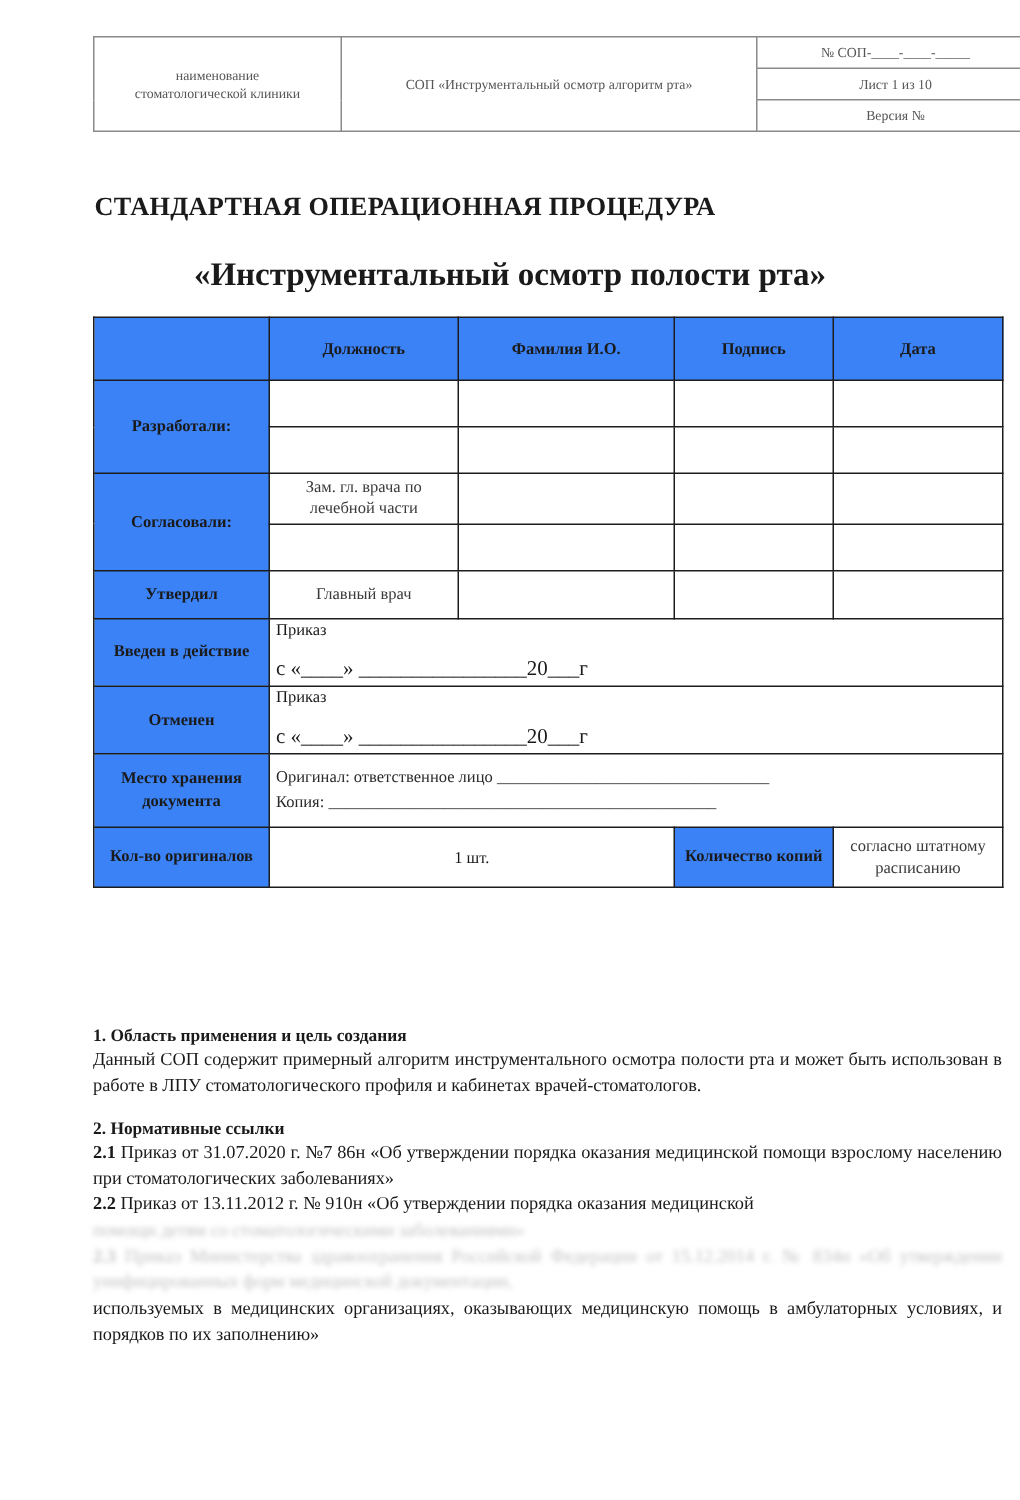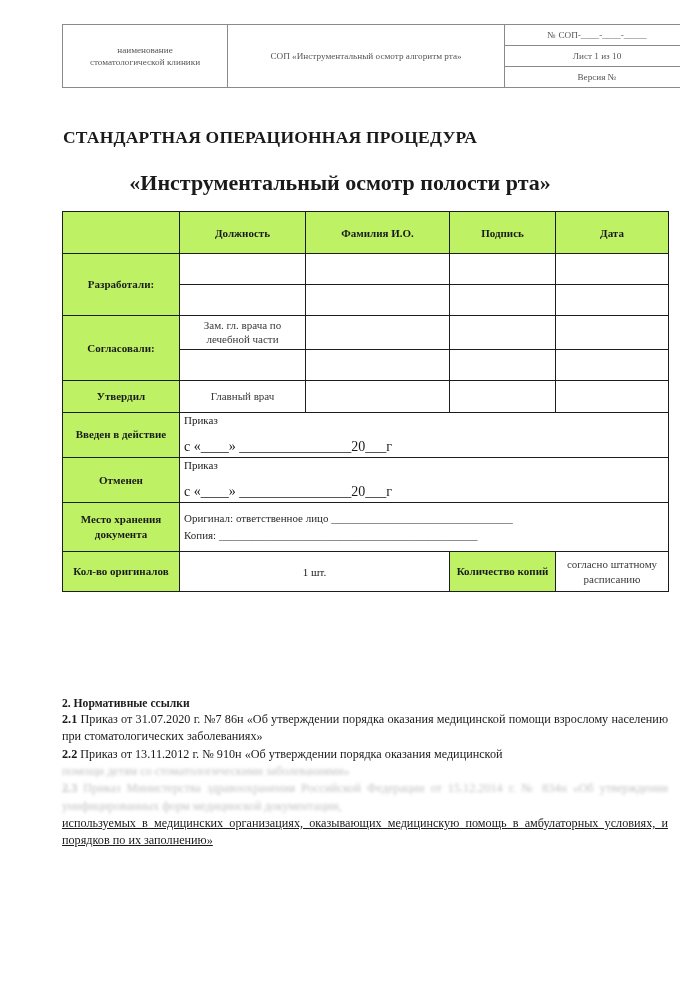--- a/index.html
+++ b/index.html
@@ -79,21 +79,21 @@
     vertical-align: middle;
     padding: 2px 4px;
     font-size: 11px;
   }
   .col-label  { width: 117px; }
   .col-pos    { width: 126px; }
   .col-name   { width: 144px; }
   .col-sign   { width: 106px; }
   .col-date   { width: 113px; }
 
-  .tint { background: #bef264; margin-top: 12px; }
+  .tint { background: #3b82f6; margin-top: 12px; }
   .th-c {
     text-align: center;
     font-weight: bold;
     font-size: 12px;
   }
   .rowlabel {
     text-align: center;
     font-weight: bold;
     font-size: 12.5px;
     line-height: 1.3;
@@ -157,21 +157,20 @@
   .faded {
     color: #b9b9b9;
     filter: blur(1.6px);
     opacity: 0.85;
   }
   .tail {
     font-size: 12.2px;
     text-align: justify;
     margin: 0;
     line-height: 1.42;
-    text-decoration: underline;
   }
 </style>
 </head>
 <body>
 
 <div class="page">
 
   <table class="hdr-table">
     <tbody>
         <tr>
@@ -276,20 +275,24 @@
       <td class="tint rowlabel-sm">Кол-во оригиналов</td>
       <td class="qty-val" colspan="2">1 шт.</td>
       <td class="tint rowlabel-sm">Количество копий</td>
       <td class="small-center">согласно штатному расписанию</td>
     </tr>
   </tbody>
     </table>
 
   <div class="body-wrap">
 
+    <div>
+      <p class="sec-head">1.  Область применения и цель создания</p>
+      <p class="sec-para">Данный СОП содержит примерный алгоритм инструментального осмотра полости рта и может быть использован в работе в ЛПУ стоматологического профиля и кабинетах врачей-стоматологов.</p>
+    </div>
 
     <div class="sec-gap"></div>
 
     <div>
       <p class="sec-head">2.  Нормативные ссылки</p>
 
       <p class="ref-line">
         <b>2.1</b>
         <span>Приказ от 31.07.2020 г. №7 86н «Об утверждении порядка оказания медицинской помощи взрослому населению при стоматологических заболеваниях»</span>
       </p>

